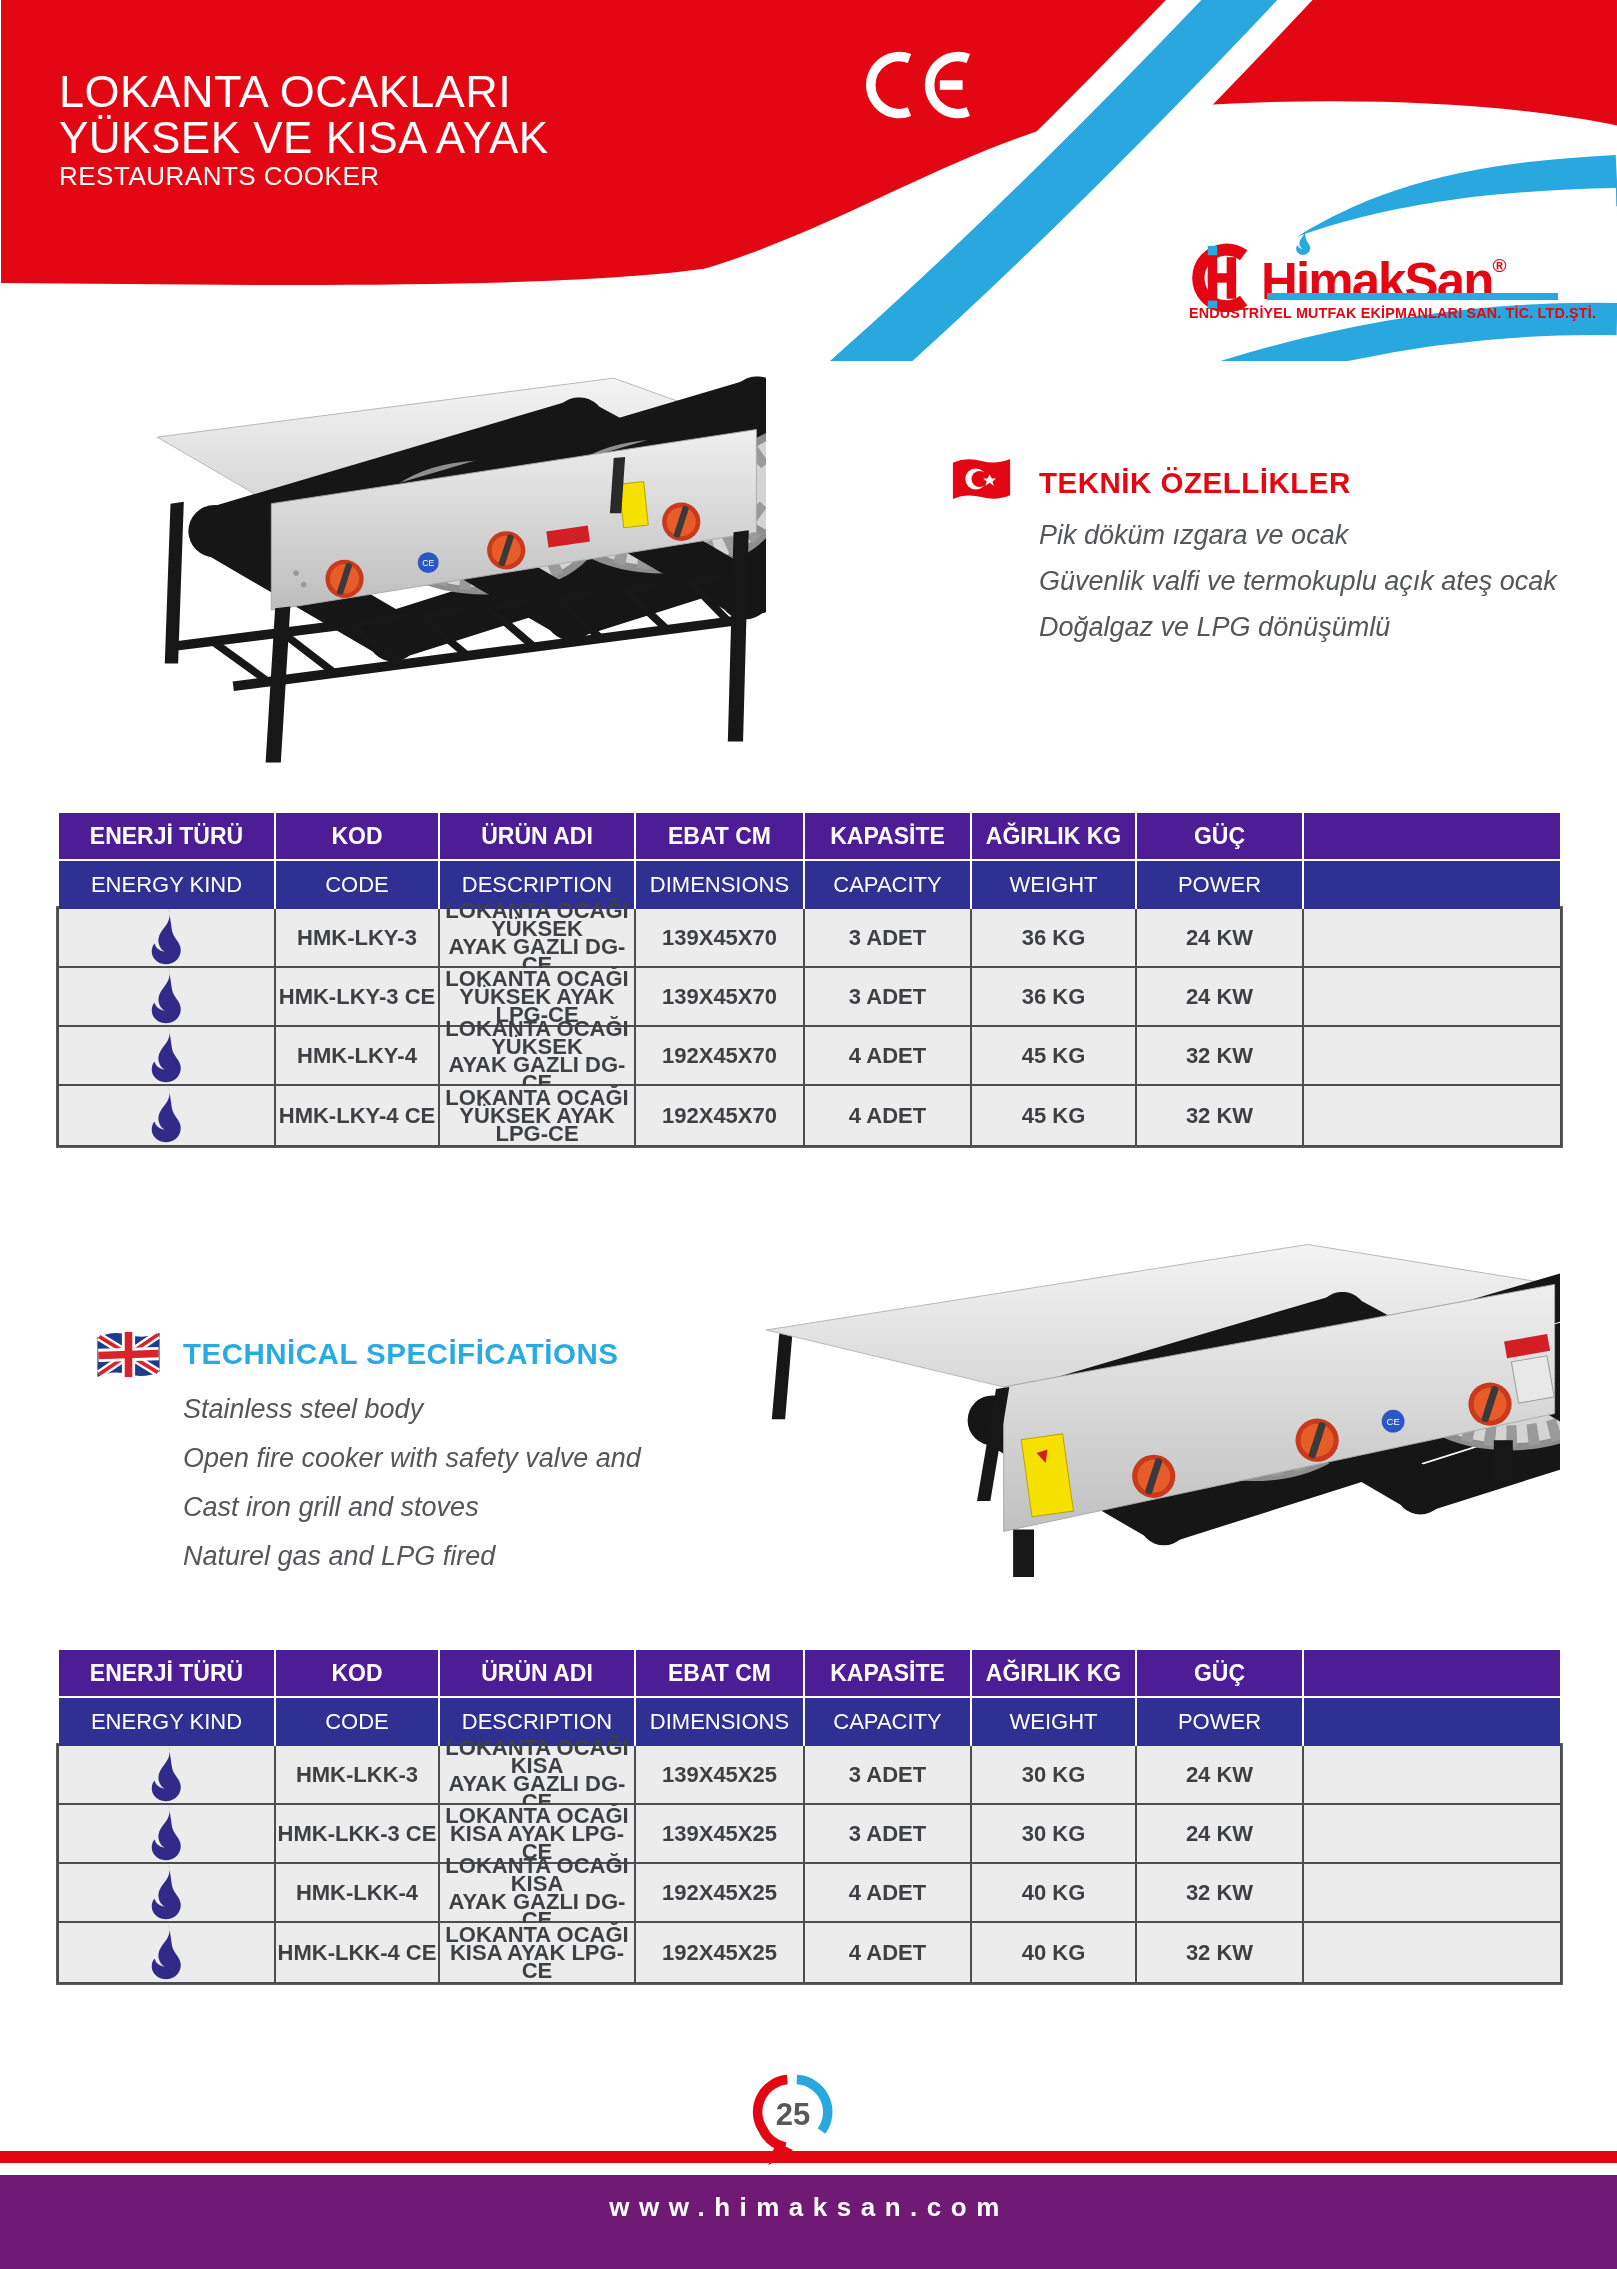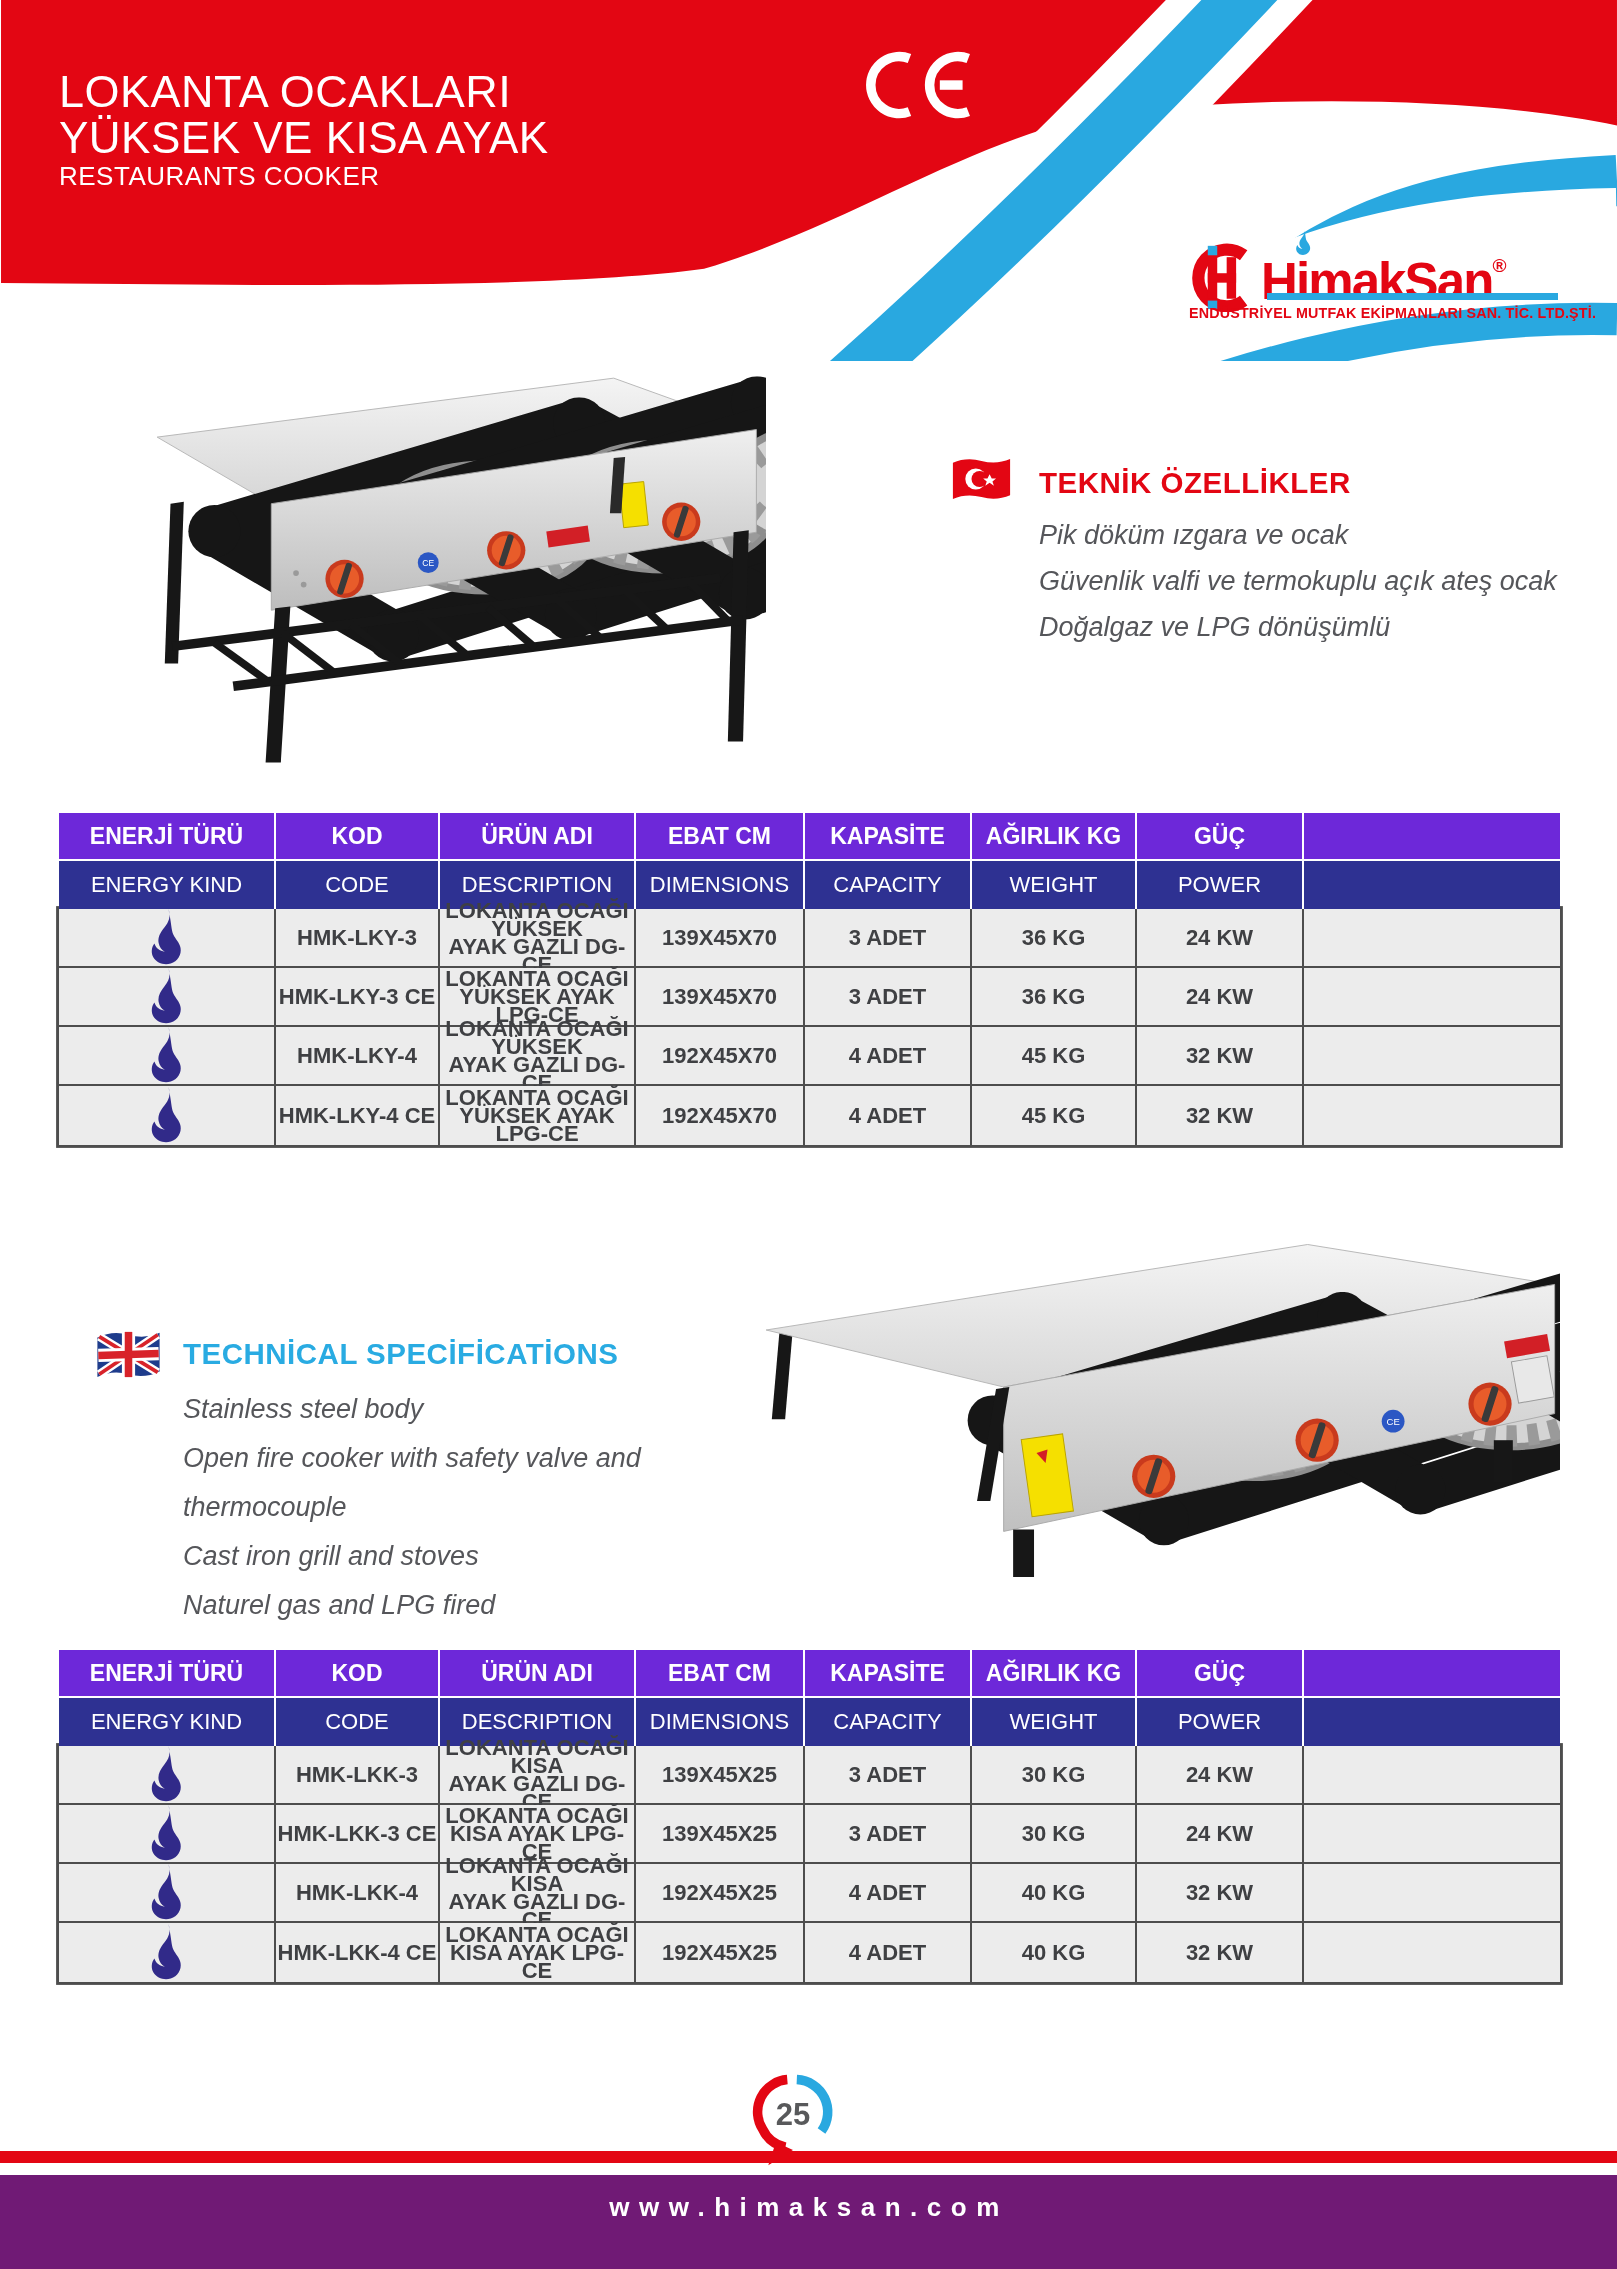--- a/index.html
+++ b/index.html
@@ -26,21 +26,21 @@
   
   .spec-head-tr{position:absolute;left:1039px;top:466px;font-size:29.5px;font-weight:bold;color:#e30613;letter-spacing:0.5px;}
   .spec-list-tr{position:absolute;left:1039px;top:512px;font-size:27px;font-style:italic;color:#55565a;line-height:46px;white-space:nowrap;}
   .spec-head-en{position:absolute;left:183px;top:1337px;font-size:29.5px;font-weight:bold;color:#29abe2;letter-spacing:0.5px;}
   .spec-list-en{position:absolute;left:183px;top:1385px;font-size:27px;font-style:italic;color:#55565a;line-height:49px;white-space:nowrap;}
 
   
   .htable{position:absolute;left:59px;width:1501px;}
   .hgrid{display:grid;grid-template-columns:217px 164px 196px 169px 167px 165px 167px 1fr;}
   .hcell{box-sizing:border-box;display:flex;align-items:center;justify-content:center;text-align:center;}
-  .head-red .hcell{background:#6d28d9;height:48px;color:#fff;font-size:23px;font-weight:bold;
+  .head-red .hcell{background:#4c1d95;height:48px;color:#fff;font-size:23px;font-weight:bold;
                    border-right:2.9px solid #fff;border-bottom:2.9px solid #fff;}
   .head-navy .hcell{background:#2e3192;height:48px;color:#fff;font-size:22px;font-weight:normal;
                     border-right:2.9px solid #fff;}
   .head-red .hcell:last-child,.head-navy .hcell:last-child{border-right:none;}
   .tbody{box-shadow:0 0 0 2.9px #4d4d4d;}
   .tbody .hcell{background:#ececec;height:59px;color:#3f4043;font-size:22px;font-weight:bold;
                 border-right:2.9px solid #4d4d4d;border-bottom:2.9px solid #4d4d4d;}
   .tbody .hcell:nth-child(8n){border-right:none;}
   .tbody .trow:last-child .hcell{border-bottom:none;}
   .trow{display:contents;}
@@ -309,21 +309,20 @@
       <g stroke="#d8232a" stroke-width="8">
           <line x1="35" y1="2" x2="35" y2="50"></line>
           <line x1="3" y1="27" x2="67" y2="25"></line>
         </g>
     </svg>
   </div>
   <div class="spec-head-en">TECHNİCAL SPECİFİCATİONS</div>
   <div class="spec-list-en">
     <div>Stainless steel body</div>
     <div>Open fire cooker with safety valve and</div>
-    <div>thermocouple</div>
     <div>Cast iron grill and stoves</div>
     <div>Naturel gas and LPG fired</div>
   </div>
 
   <div class="abs" style="left:699px;top:1216px;width:861px;height:380px">
     <svg width="861" height="380" viewBox="0 0 905 400">
       <defs>
         <linearGradient id="gTop2" x1="0" y1="0" x2="0" y2="1">
           <stop offset="0" stop-color="#f4f4f4"></stop>
             <stop offset="1" stop-color="#d8d8d8"></stop>

